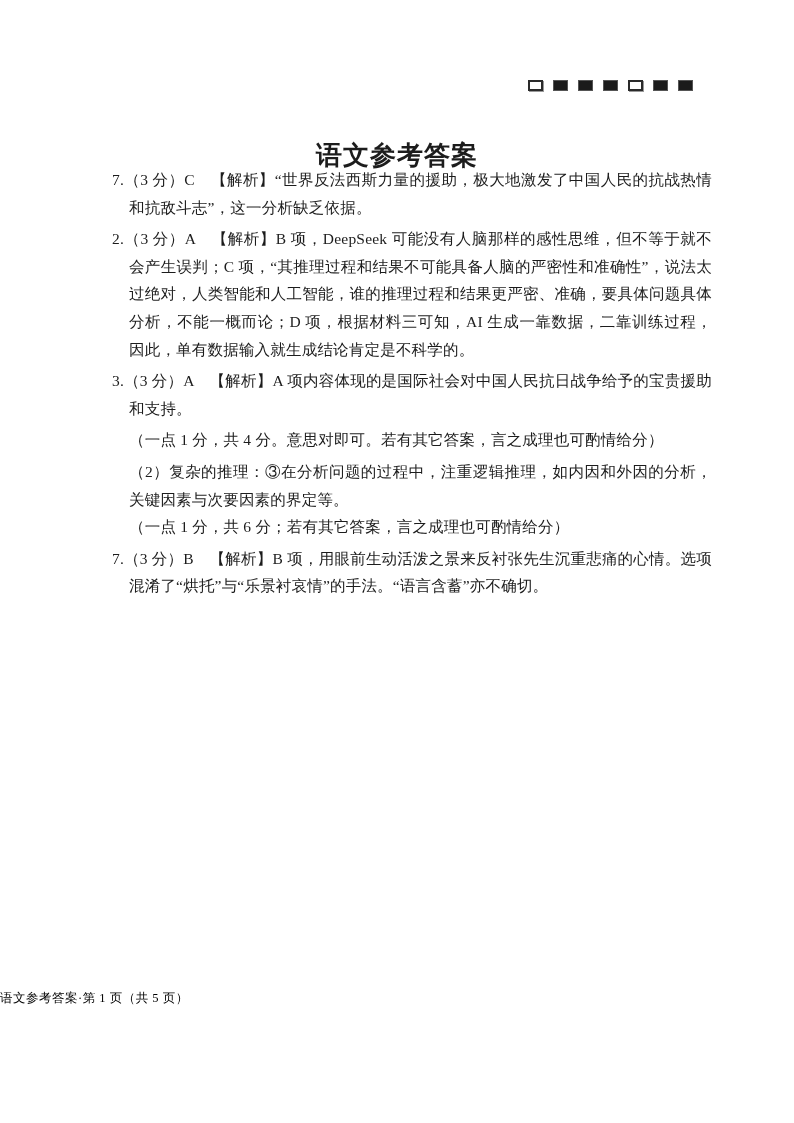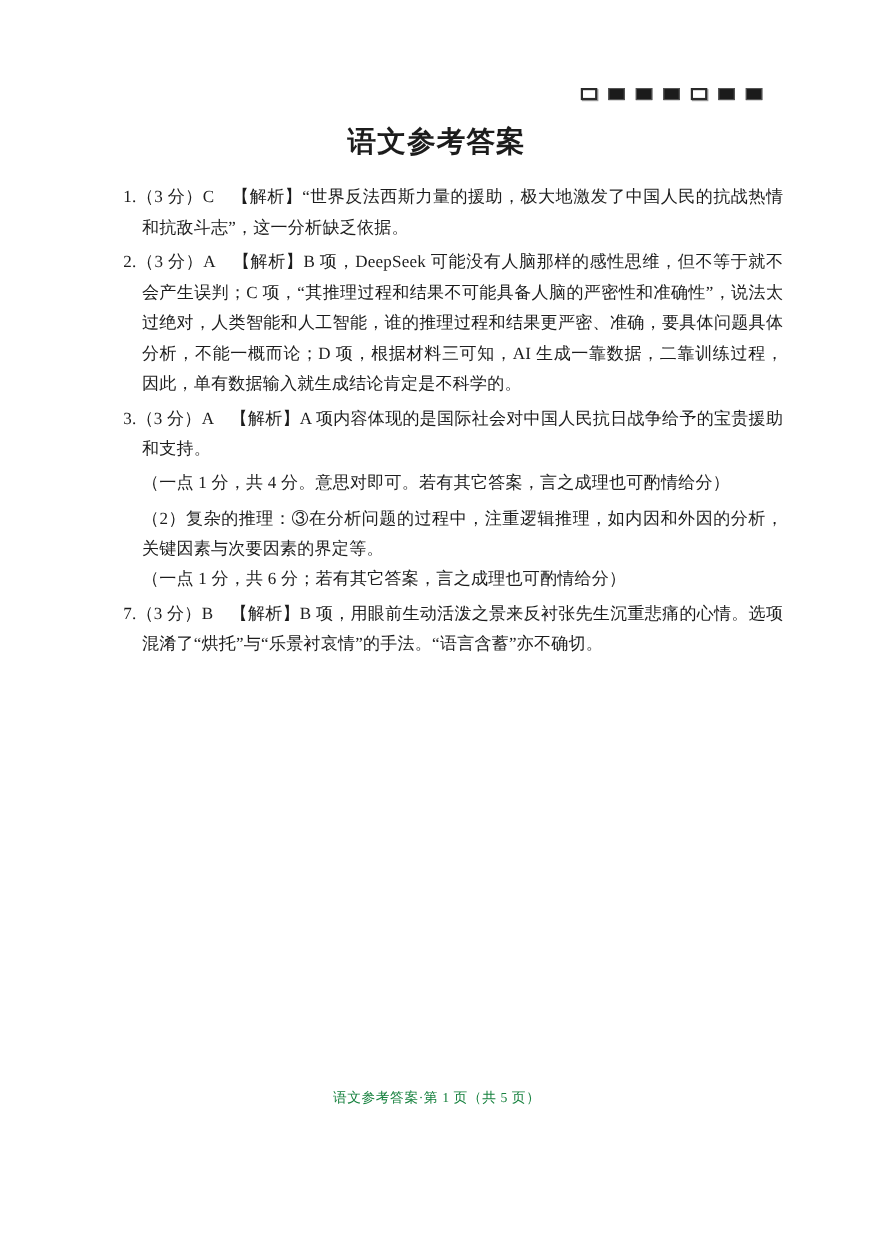--- a/index.html
+++ b/index.html
@@ -28,21 +28,21 @@
   .mark {
     width: 15px;
     height: 11px;
     box-sizing: border-box;
   }
   .mark.filled { background: #1b1b1b; border: 1px solid #555; }
   .mark.open   { background: #ffffff; border: 2px solid #2a2a2a; box-shadow: 1px 1px 0 #999; }
 
   .title {
     position: absolute;
-    top: 92px;
+    top: 119px;
     left: 0;
     width: 794px;
     text-align: center;
     font-size: 26px;
     font-weight: bold;
     letter-spacing: 1px;
     line-height: 40px;
   }
 
   .content {
@@ -62,24 +62,23 @@
   }
   .item p { margin: 0; }
   .para-first { text-indent: -17px; }
   .head { }
 
   .footer {
     position: absolute;
     top: 990px;
     left: 0;
     width: 794px;
-    text-align: center;
     font-size: 12.5px;
     letter-spacing: 0.5px;
-    color: #15803d;
+    color: #000000;
   }
 </style>
 </head>
 <body>
 
 <div class="page">
 
   <div class="marks">
       <span class="mark open"></span>
       <span class="mark filled"></span>
@@ -88,21 +87,21 @@
       <span class="mark open"></span>
       <span class="mark filled"></span>
       <span class="mark filled"></span>
     </div>
 
   <h1 class="title">语文参考答案</h1>
 
   <div class="content">
 
     <div class="item">
-      <p class="para-first"><span class="head">1.（3 分）C　【解析】</span><span>“世界反法西斯力量的援助，极大地激发了中国人民的抗战热情和抗敌斗志”，这一分析缺乏依据。</span></p>
+      <p class="para-first"><span class="head">7.（3 分）C　【解析】</span><span>“世界反法西斯力量的援助，极大地激发了中国人民的抗战热情和抗敌斗志”，这一分析缺乏依据。</span></p>
     </div>
 
     <div class="item">
       <p class="para-first"><span class="head">2.（3 分）A　【解析】</span><span>B 项，DeepSeek 可能没有人脑那样的感性思维，但不等于就不会产生误判；C 项，“其推理过程和结果不可能具备人脑的严密性和准确性”，说法太过绝对，人类智能和人工智能，谁的推理过程和结果更严密、准确，要具体问题具体分析，不能一概而论；D 项，根据材料三可知，AI 生成一靠数据，二靠训练过程，因此，单有数据输入就生成结论肯定是不科学的。</span></p>
     </div>
 
     <div class="item">
       <p class="para-first"><span class="head">3.（3 分）A　【解析】</span><span>A 项内容体现的是国际社会对中国人民抗日战争给予的宝贵援助和支持。</span></p>
     </div>
 

